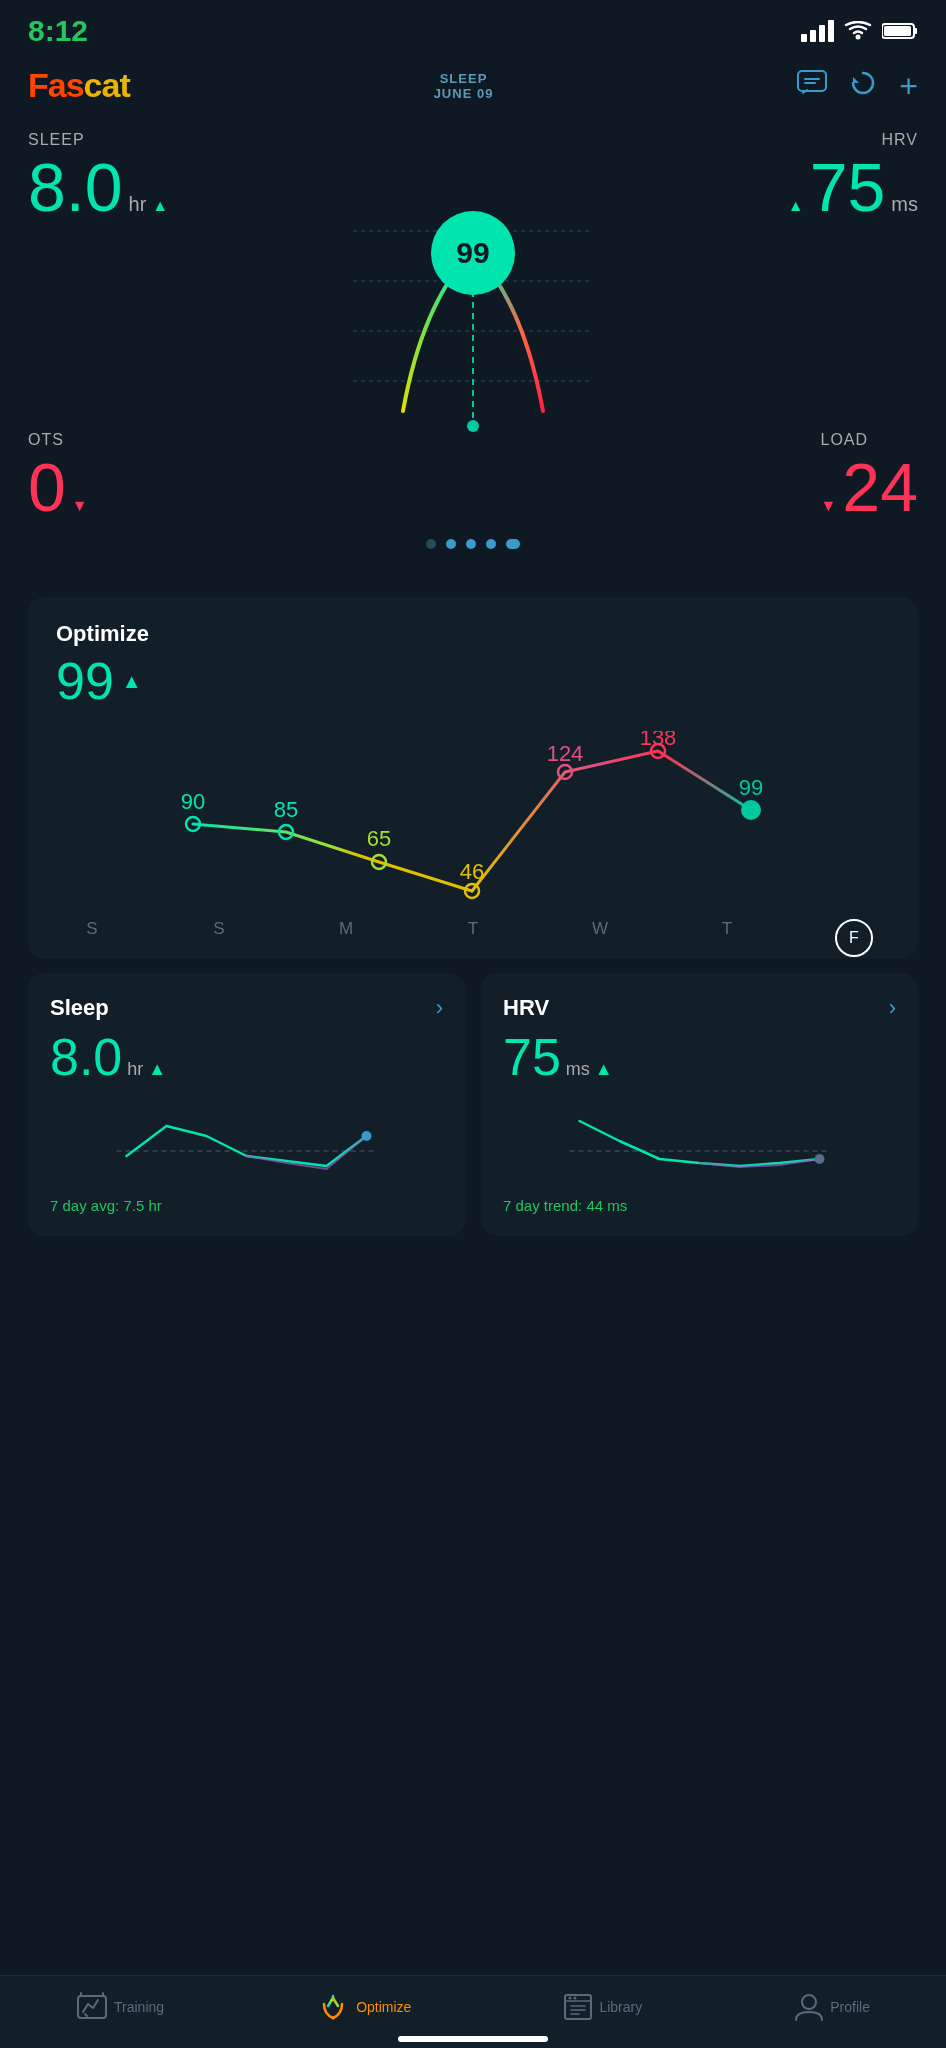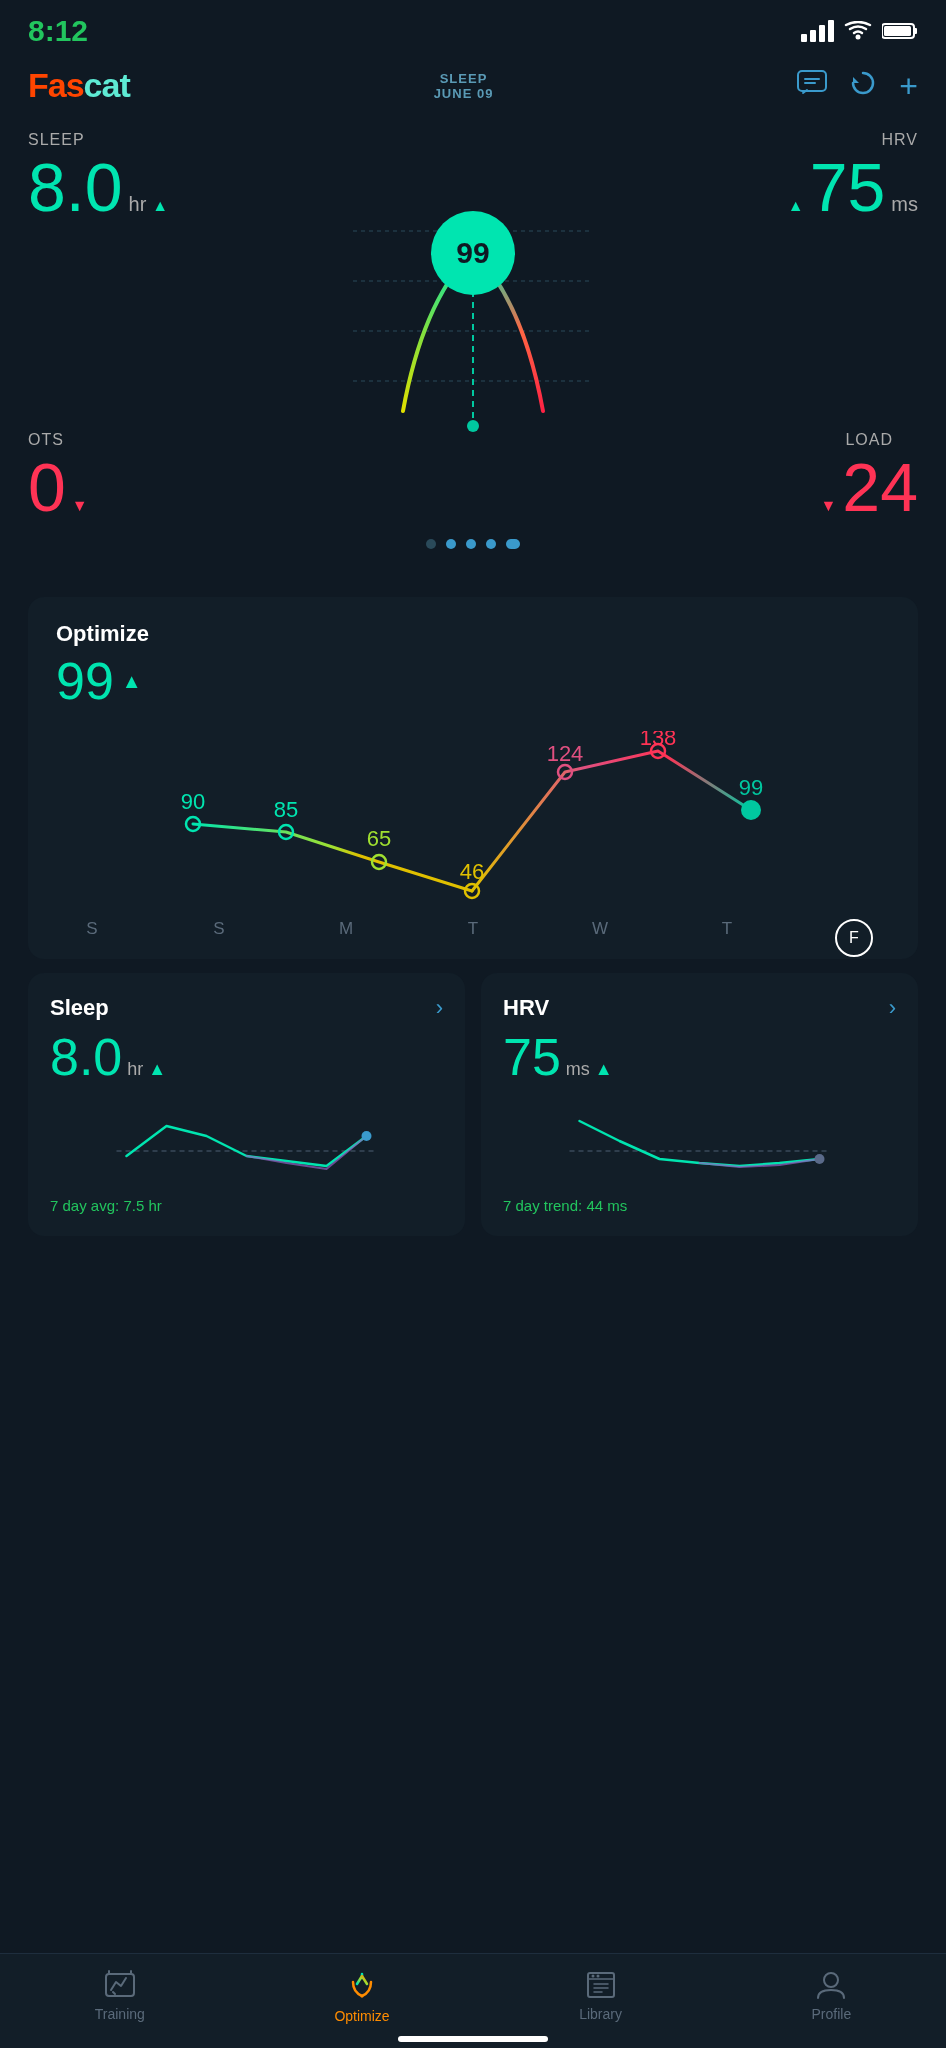--- a/index.html
+++ b/index.html
@@ -41,21 +41,21 @@
       align-items: center;
       padding: 10px 28px 14px;
       background: #0f1923;
     }
     .logo {
       font-size: 34px;
       font-weight: 800;
       letter-spacing: -1px;
     }
     .logo-fas { color: #ff4500; }
-    .logo-cat { color: #5eead4; }
+    .logo-cat { color: #eab308; }
     .header-center {
       text-align: center;
     }
     .header-today {
       font-size: 13px;
       color: #5a9ab5;
       font-weight: 600;
       letter-spacing: 1px;
     }
     .header-date {
@@ -233,21 +233,21 @@
       width: 946px;
       background: #121e28;
       display: flex;
       justify-content: space-around;
       align-items: center;
       padding: 14px 0 24px;
       border-top: 1px solid #1e2e3e;
     }
     .nav-item {
       display: flex;
-      flex-direction: column;
+      flex-direction: row;
       align-items: center;
       gap: 6px;
       cursor: pointer;
     }
     .nav-label {
       font-size: 14px;
       color: #5a6a7a;
     }
     .nav-item.active .nav-label { color: #ff8c00; }
 
@@ -376,21 +376,21 @@
   </div>
 
   <div class="bottom-metrics-row" style="margin-top: -50px;">
     <div>
       <div class="metric-label">OTS</div>
       <div class="metric-value-row">
         <span class="metric-big ots-val">0</span>
         <span class="arrow-down">▼</span>
       </div>
     </div>
-    <div style="text-align:center;margin-left:28px;">
+    <div style="text-align:left;margin-left:28px;">
       <div class="metric-label">LOAD</div>
       <div class="metric-value-row" style="justify-content:flex-end;">
         <span class="arrow-down">▼</span>
         <span class="metric-big load-val">24</span>
       </div>
     </div>
   </div>
 
   <div class="dots-row">
     <div class="dot"></div>

